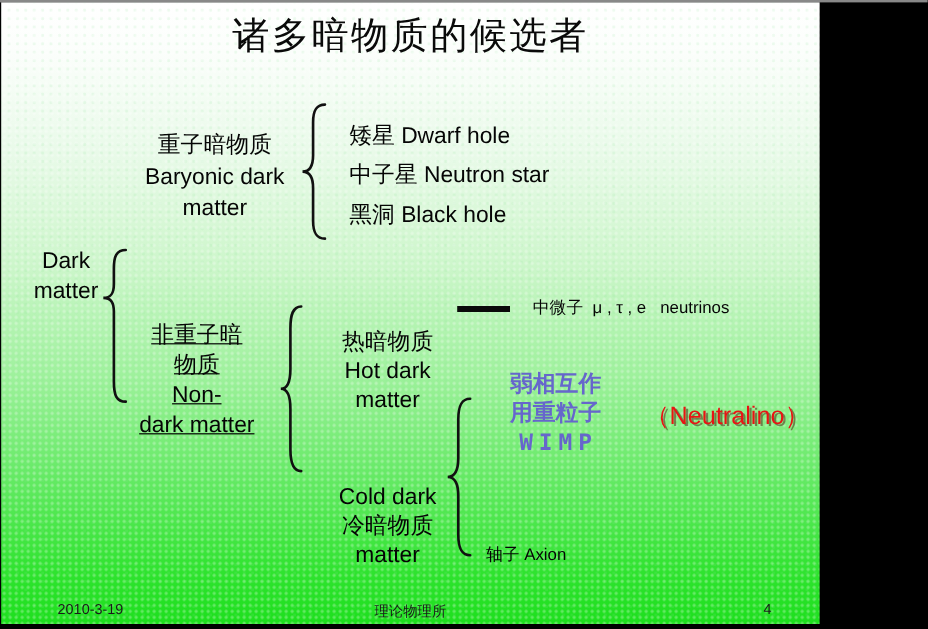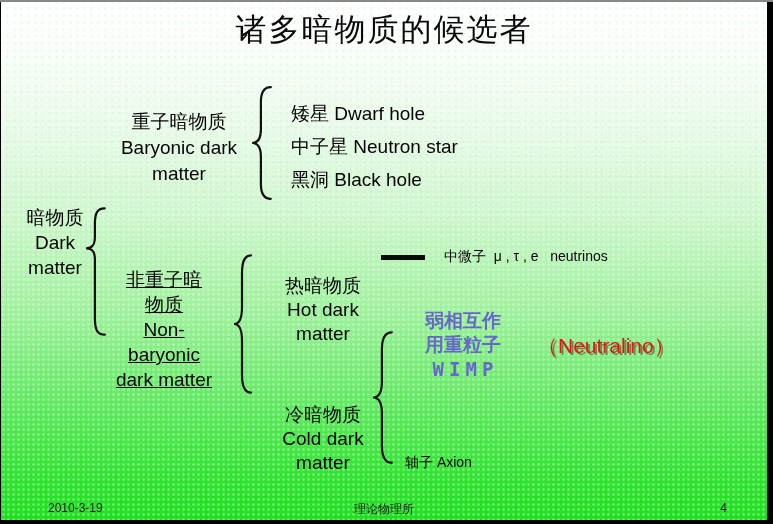--- a/index.html
+++ b/index.html
@@ -6,21 +6,21 @@
   body{
     width:773px;height:524px;overflow:hidden;background:#000;
     font-family:"Liberation Sans","DejaVu Sans",sans-serif;
     -webkit-font-smoothing:antialiased;
   }
   .frame{position:relative;width:773px;height:524px;background:#000;}
   .frame::before{ 
     content:"";position:absolute;left:0;top:0;width:773px;height:2px;background:#888;
   }
   .slide{
-    position:absolute;left:1px;top:2px;width:766px;height:518px;overflow:hidden;
+    position:absolute;left:1px;top:2px;width:682px;height:518px;overflow:hidden;
     background:linear-gradient(180deg,
       #ffffff 0%, #fbfefb 8%, #e9fae9 24%, #cdf6cb 42%,
       #9ef19c 60%, #5fe95f 78%, #2ee32e 92%, #1ddf1d 100%);
     color:#000;
   }
   .texture{
     position:absolute;left:0;top:0;right:0;bottom:0;pointer-events:none;
     background-image:
       radial-gradient(rgba(255,255,255,0.30) 1px, transparent 1.7px),
       radial-gradient(rgba(140,225,150,0.15) 1px, transparent 1.6px);
@@ -54,21 +54,20 @@
 </head>
 <body>
 
 <div class="frame">
   <div class="slide">
     <div class="texture"></div>
 
     <div class="title">诸多暗物质的候选者</div>
 
     <div class="tblock" style="left:4px;top:203px;width:100px;">
-      <div>暗物质</div>
       <div>Dark</div>
       <div>matter</div>
     </div>
 
     <svg class="brace" style="left:84px;top:205px;width:22px;height:129px;" viewBox="0 0 20 100" preserveAspectRatio="none">
       <path d="M18 1 C11 1 9 5 9 13 L9 23 C9 29 7 32 1 32 C7 32 9 35 9 41 L9 86 C9 95 11 99 18 99" fill="none" stroke="#111" stroke-width="2.2" stroke-linecap="round" vector-effect="non-scaling-stroke"></path>
     </svg>
 
     <div class="tblock" style="left:98px;top:107px;width:160px;line-height:26px;">
       <div>重子暗物质</div>
@@ -83,41 +82,40 @@
     <div class="list" style="left:290px;top:95px;">
       <div>矮星 Dwarf hole</div>
       <div>中子星 Neutron star</div>
       <div>黑洞 Black hole</div>
     </div>
 
     <div class="tblock" style="left:93px;top:265px;width:140px;text-decoration:underline;">
       <div>非重子暗</div>
       <div>物质</div>
       <div>Non-</div>
-      <div>baryonic</div>
       <div>dark matter</div>
     </div>
 
     <svg class="brace" style="left:232px;top:252px;width:20px;height:140px;" viewBox="0 0 20 100" preserveAspectRatio="none">
       <path d="M18 1 C11 1 9 6 9 14 L9 38 C9 45 7 50 1 50 C7 50 9 55 9 62 L9 86 C9 94 11 99 18 99" fill="none" stroke="#111" stroke-width="2.2" stroke-linecap="round" vector-effect="non-scaling-stroke"></path>
     </svg>
 
     <div class="tblock lh24" style="left:262px;top:224px;width:120px;">
       <div>热暗物质</div>
       <div>Hot dark</div>
       <div>matter</div>
     </div>
 
     <div class="hline" style="left:380px;top:253px;width:44px;height:5px;"></div>
 
     <div class="plain" style="left:443px;top:246px;">中微子  μ , τ , e   neutrinos</div>
 
     <div class="tblock lh24" style="left:262px;top:353px;width:120px;">
+      <div>Cold dark</div>
       <div>冷暗物质</div>
-      <div>Cold dark</div>
       <div>matter</div>
     </div>
 
     <svg class="brace" style="left:371px;top:329px;width:22px;height:133px;" viewBox="0 0 20 100" preserveAspectRatio="none">
       <path d="M18 1 C11 1 9 6 9 14 L9 38 C9 45 7 50 1 50 C7 50 9 55 9 62 L9 86 C9 94 11 99 18 99" fill="none" stroke="#111" stroke-width="2.2" stroke-linecap="round" vector-effect="non-scaling-stroke"></path>
     </svg>
 
     <div class="wimp" style="left:402px;top:307px;width:120px;color:#6666cc;">
       <div class="zh">弱相互作</div>
       <div class="zh">用重粒子</div>

